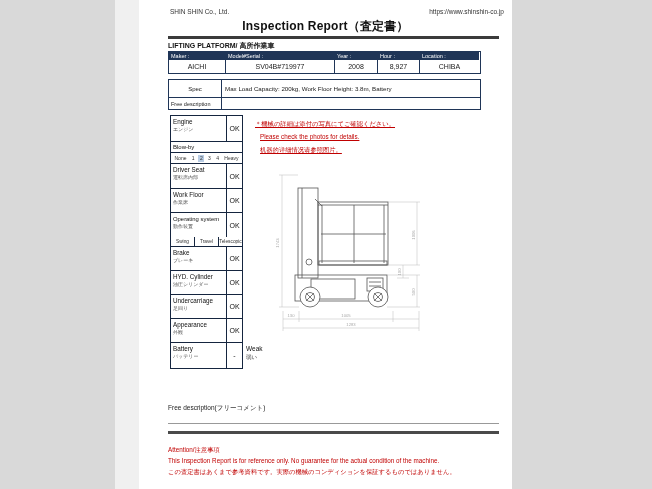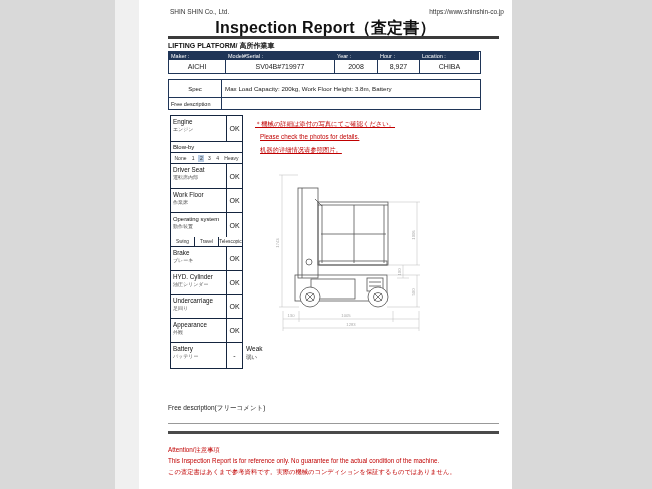--- a/index.html
+++ b/index.html
@@ -11,21 +11,21 @@
     font-family: "Liberation Sans", sans-serif;
     color: #1a1a1a;
   }
   .strip { position: absolute; left: 115px; top: 0; width: 24px; height: 489px; background: #f0f0f0; }
   .page {
     position: absolute; left: 139px; top: 0; width: 373px; height: 489px;
     background: #ffffff;
   }
   .company { position: absolute; left: 31px; top: 8px; font-size: 6.5px; color: #333; }
   .website { position: absolute; right: 8px; top: 8px; font-size: 6.5px; color: #333; }
-  .title { position: absolute; left: 0; right: 0; top: 18px; text-align: center; font-size: 16px; font-weight: bold; color: #111; letter-spacing: 0.2px; }
+  .title { position: absolute; left: 0; right: 0; top: 18px; text-align: center; font-size: 12px; font-weight: bold; color: #111; letter-spacing: 0.2px; }
   .title-rule { position: absolute; left: 29px; top: 36px; width: 331px; height: 2.5px; background: #3b3b3b; }
   .section-title { position: absolute; left: 29px; top: 41px; font-size: 7px; font-weight: bold; color: #111; }
 
   
   .info-table { position: absolute; left: 29px; top: 51px; width: 313px; display: flex; border: 1.5px solid #1f3557; }
   .info-col { display: flex; flex-direction: column; border-right: 1px solid #1f3557; }
   .info-col:last-child { border-right: none; }
   .info-hcell { background: #1f3557; color: #ffffff; font-size: 5.5px; height: 8px; line-height: 8px; padding: 0 2px; border-bottom: 1px solid #1f3557; white-space: nowrap; overflow: hidden; }
   .info-vcell { font-size: 7px; height: 13px; line-height: 13px; text-align: center; white-space: nowrap; overflow: hidden; }
 

